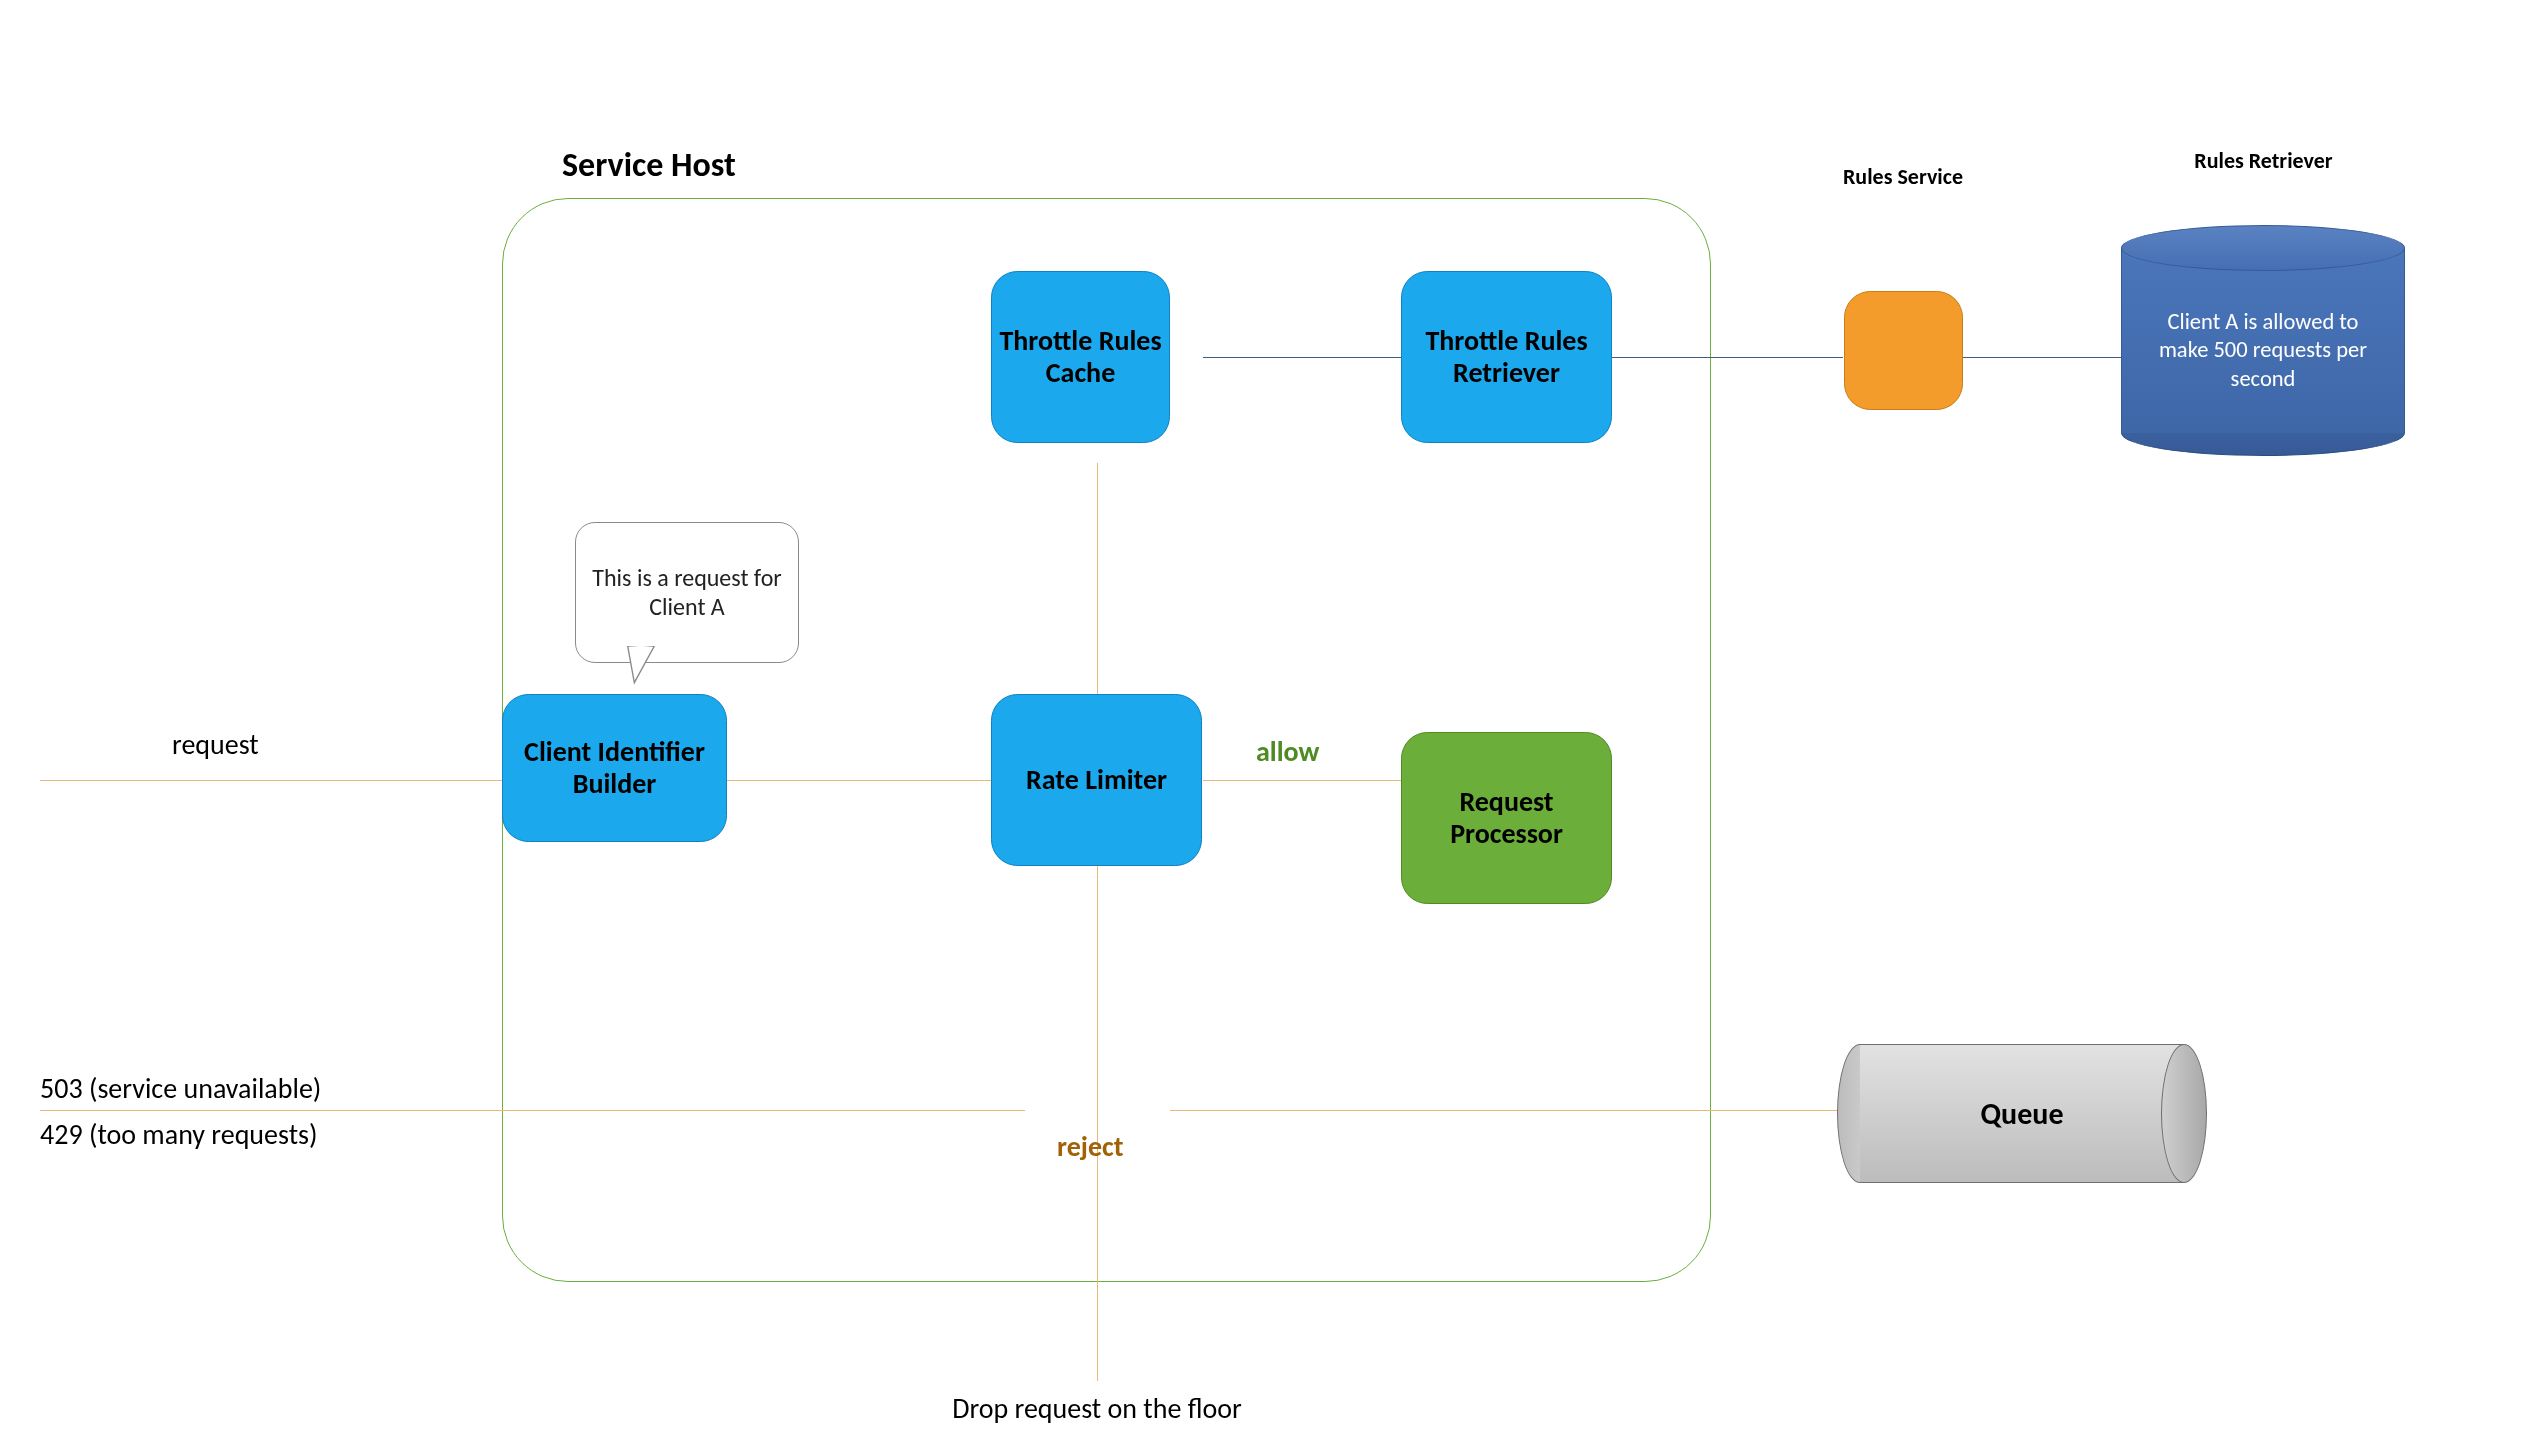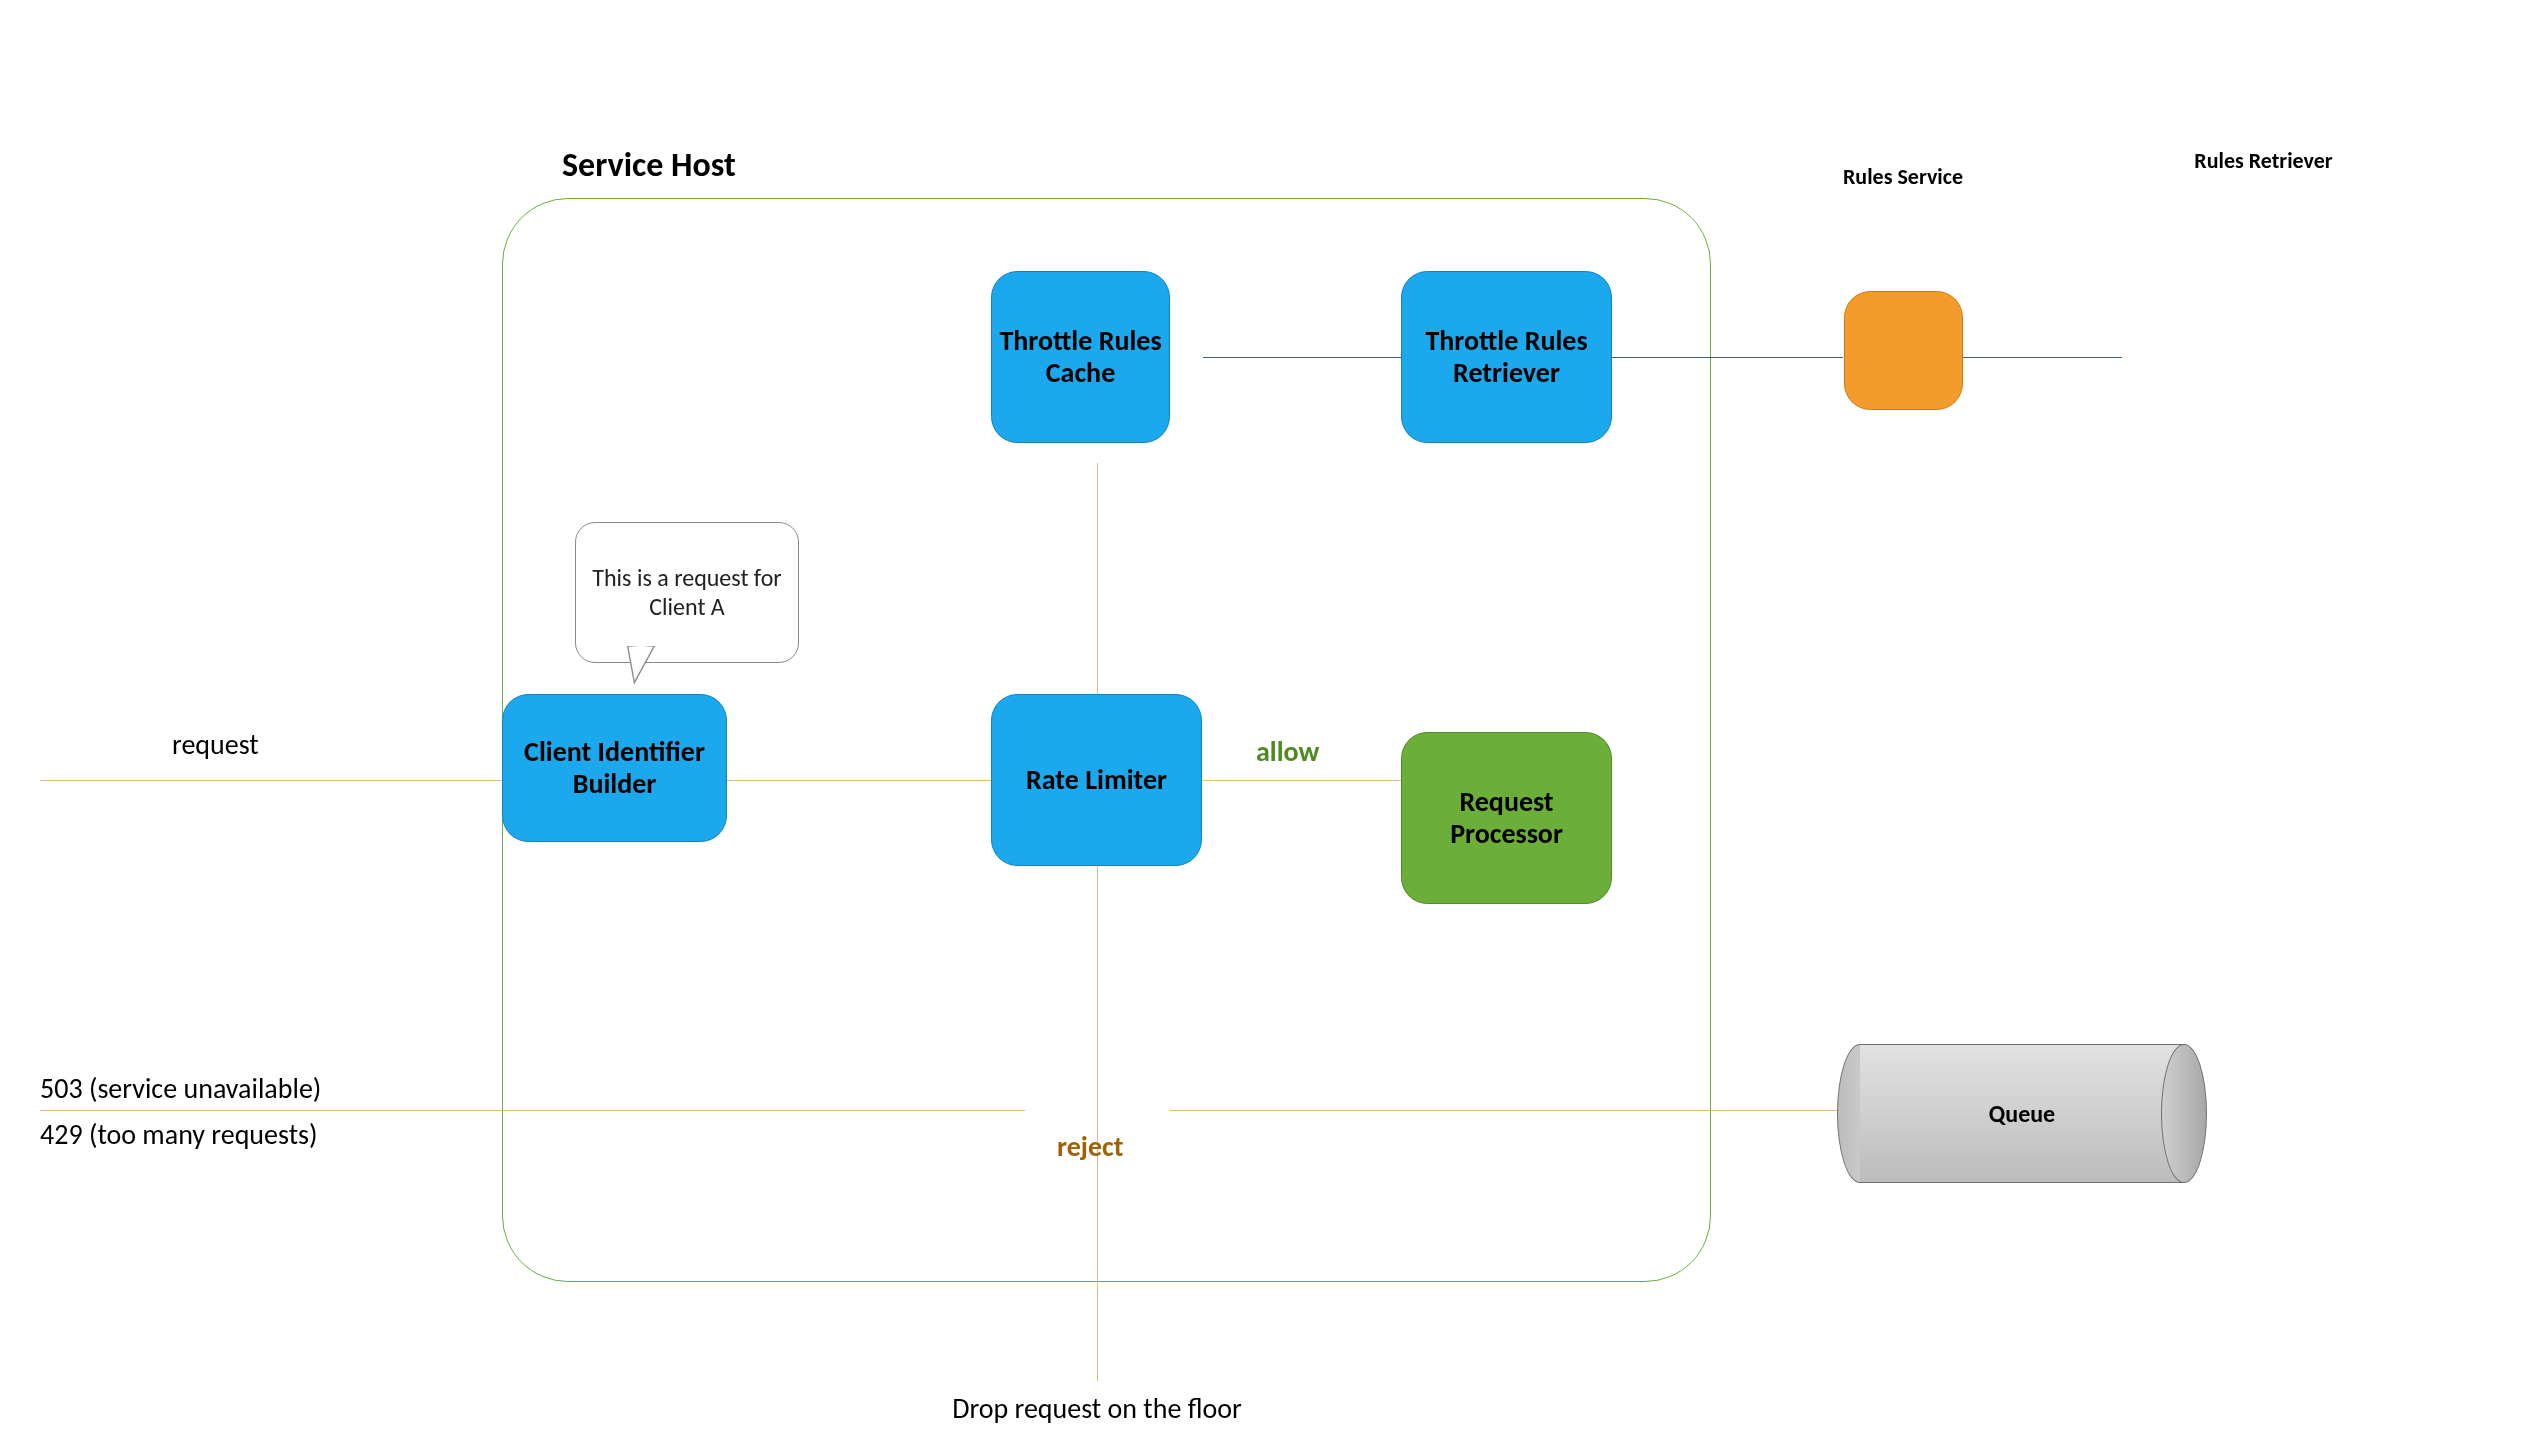--- a/index.html
+++ b/index.html
@@ -189,21 +189,21 @@
     right: 23px;
     top: 0;
     height: 100%;
     background: linear-gradient(#e2e2e2, #bcbcbc);
     border-top: 1.3px solid #6f6f6f;
     border-bottom: 1.3px solid #6f6f6f;
     box-sizing: border-box;
     display: flex;
     align-items: center;
     justify-content: center;
-    font-size: 24px;
+    font-size: 30px;
     font-weight: 600;
     color: #000;
   }
   .queue .rightcap {
     position: absolute;
     right: 0; top: 0;
     width: 46px;
     height: 100%;
     border-radius: 50% / 50%;
     background: linear-gradient(90deg, #cfcfcf, #a8a8a8);
@@ -274,20 +274,27 @@
   <div class="node blue" style="left:991px; top:694px; width:211px; height:172px;">
     <span>Rate Limiter</span>
   </div>
 
   <div class="node green" style="left:1401px; top:694px; width:211px; height:172px;margin-top:38px;">
     <span>Request Processor</span>
   </div>
 
   <div class="node orange" style="left:1844px; top:291px; width:119px; height:119px;"></div>
 
+  <div class="db" style="left:2121px; top:225px; width:284px; height:231px;">
+    <div class="bottom"></div>
+    <div class="body">
+      <span>Client A is allowed to make 500 requests per second</span>
+    </div>
+    <div class="top"></div>
+  </div>
 
   <div class="queue" style="left:1837px; top:1044px; width:370px; height:139px;">
     <div class="leftcap"></div>
     <div class="body">
       <span>Queue</span>
     </div>
     <div class="rightcap"></div>
   </div>
 
 </div>

